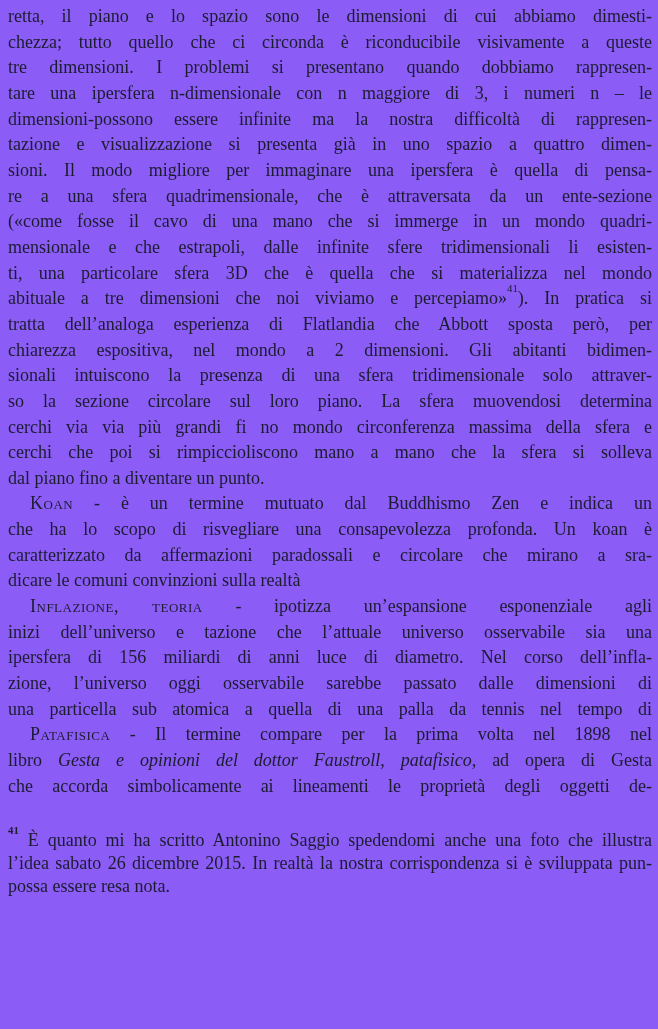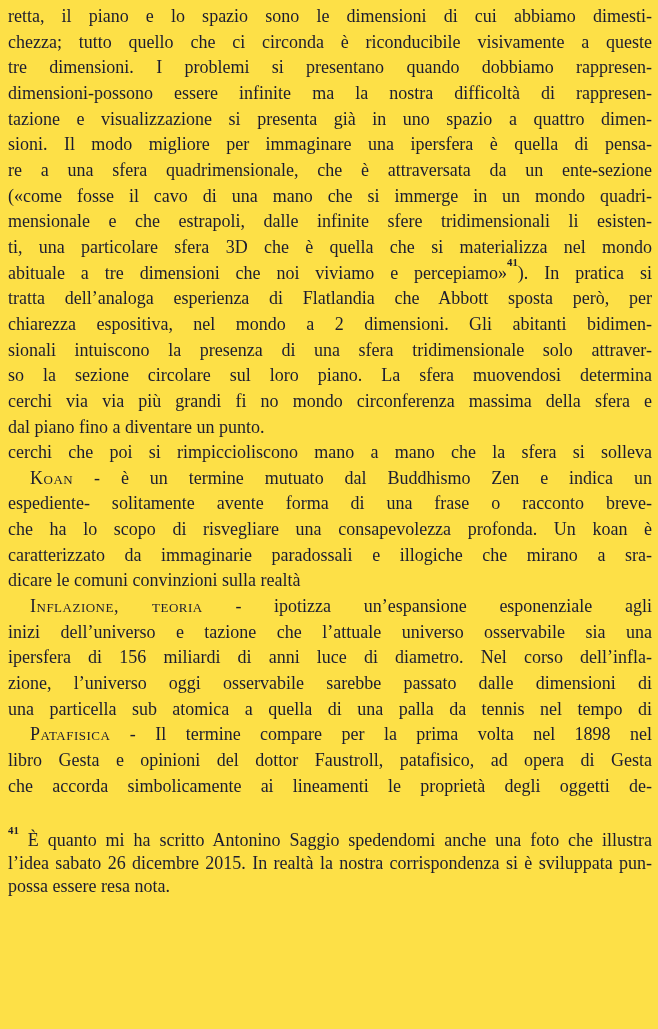--- a/index.html
+++ b/index.html
@@ -12,85 +12,84 @@
     height: 1029px;
     overflow: hidden;
     font-family: "Liberation Serif", "DejaVu Serif", serif;
     color: #1c1c30;
   }
   .page {
     box-sizing: border-box;
     width: 658px;
     height: 1029px;
     padding: 4px 6px 0 8px;
-    background: #fde047;
+    background: #8b5cf6;
   }
   .body-text {
     font-size: 18px;
     line-height: 25.65px;
   }
   .para { margin: 0; }
   .line {
     white-space: normal;
     text-align: left;
   }
   .line.just {
     text-align: justify;
     text-align-last: justify;
   }
   .line.indent { text-indent: 22px; }
   .sc {
     font-variant: small-caps;
     letter-spacing: 0.5px;
   }
-  .it { }
+  .it { font-style: italic; }
   .bold { font-weight: bold; }
   sup.fnref {
     font-size: 0.6em;
     line-height: 0;
     position: relative;
     top: -0.5em;
-    font-weight: bold;
   }
   .footnote {
     margin-top: 30px;
     font-size: 18px;
     line-height: 22.6px;
   }
 </style>
 </head>
 <body>
 
 <div class="page">
   <div class="body-text">
       <div class="para">
         <div class="line just"><span class="">retta, il piano e lo spazio sono le dimensioni di cui abbiamo dimesti-</span></div>
         <div class="line just"><span class="">chezza; tutto quello che ci circonda è riconducibile visivamente a queste</span></div>
         <div class="line just"><span class="">tre dimensioni. I problemi si presentano quando dobbiamo rappresen-</span></div>
+        <div class="line just"><span class="">tare una ipersfera n-dimensionale con n maggiore di 3, i numeri n – le</span></div>
         <div class="line just"><span class="">dimensioni-possono essere infinite ma la nostra difficoltà di rappresen-</span></div>
         <div class="line just"><span class="">tazione e visualizzazione si presenta già in uno spazio a quattro dimen-</span></div>
         <div class="line just"><span class="">sioni. Il modo migliore per immaginare una ipersfera è quella di pensa-</span></div>
         <div class="line just"><span class="">re a una sfera quadrimensionale, che è attraversata da un ente-sezione</span></div>
         <div class="line just"><span class="">(«come fosse il cavo di una mano che si immerge in un mondo quadri-</span></div>
         <div class="line just"><span class="">mensionale e che estrapoli, dalle infinite sfere tridimensionali li esisten-</span></div>
         <div class="line just"><span class="">ti, una particolare sfera 3D che è quella che si materializza nel mondo</span></div>
         <div class="line just"><span class="">abituale a tre dimensioni che noi viviamo e percepiamo»</span><sup class="fnref">41</sup><span class="">). In pratica si</span></div>
         <div class="line just"><span class="">tratta dell’analoga esperienza di Flatlandia che Abbott sposta però, per</span></div>
         <div class="line just"><span class="">chiarezza espositiva, nel mondo a 2 dimensioni. Gli abitanti bidimen-</span></div>
         <div class="line just"><span class="">sionali intuiscono la presenza di una sfera tridimensionale solo attraver-</span></div>
         <div class="line just"><span class="">so la sezione circolare sul loro piano. La sfera muovendosi determina</span></div>
         <div class="line just"><span class="">cerchi via via più grandi fi no mondo circonferenza massima della sfera e</span></div>
+        <div class="line just"><span class="">cerchi che poi si rimpiccioliscono mano a mano che la sfera si solleva</span></div>
         <div class="line"><span class="">dal piano fino a diventare un punto.</span></div>
-        <div class="line just"><span class="">cerchi che poi si rimpiccioliscono mano a mano che la sfera si solleva</span></div>
       </div>
       <div class="para">
         <div class="line just indent"><span class="sc">Koan</span><span class=""> - è un termine mutuato dal Buddhismo Zen e indica un</span></div>
-        <div class="line just"><span class="">espediente- solitamente avente forma di una frase o racconto breve-</span></div>
         <div class="line just"><span class="">che ha lo scopo di risvegliare una consapevolezza profonda. Un koan è</span></div>
-        <div class="line just"><span class="">caratterizzato da immaginarie paradossali e illogiche che mirano a sra-</span></div>
+        <div class="line just"><span class="">caratterizzato da affermazioni paradossali e circolare che mirano a sra-</span></div>
         <div class="line"><span class="">dicare le comuni convinzioni sulla realtà</span></div>
       </div>
       <div class="para">
         <div class="line just indent"><span class="sc">Inflazione, teoria</span><span class=""> - ipotizza un’espansione esponenziale agli</span></div>
         <div class="line just"><span class="">inizi dell’universo e tazione che l’attuale universo osservabile sia una</span></div>
         <div class="line just"><span class="">ipersfera di 156 miliardi di anni luce di diametro. Nel corso dell’infla-</span></div>
         <div class="line just"><span class="">zione, l’universo oggi osservabile sarebbe passato dalle dimensioni di</span></div>
         <div class="line just"><span class="">una particella sub atomica a quella di una palla da tennis nel tempo di</span></div>
       </div>
       <div class="para">

